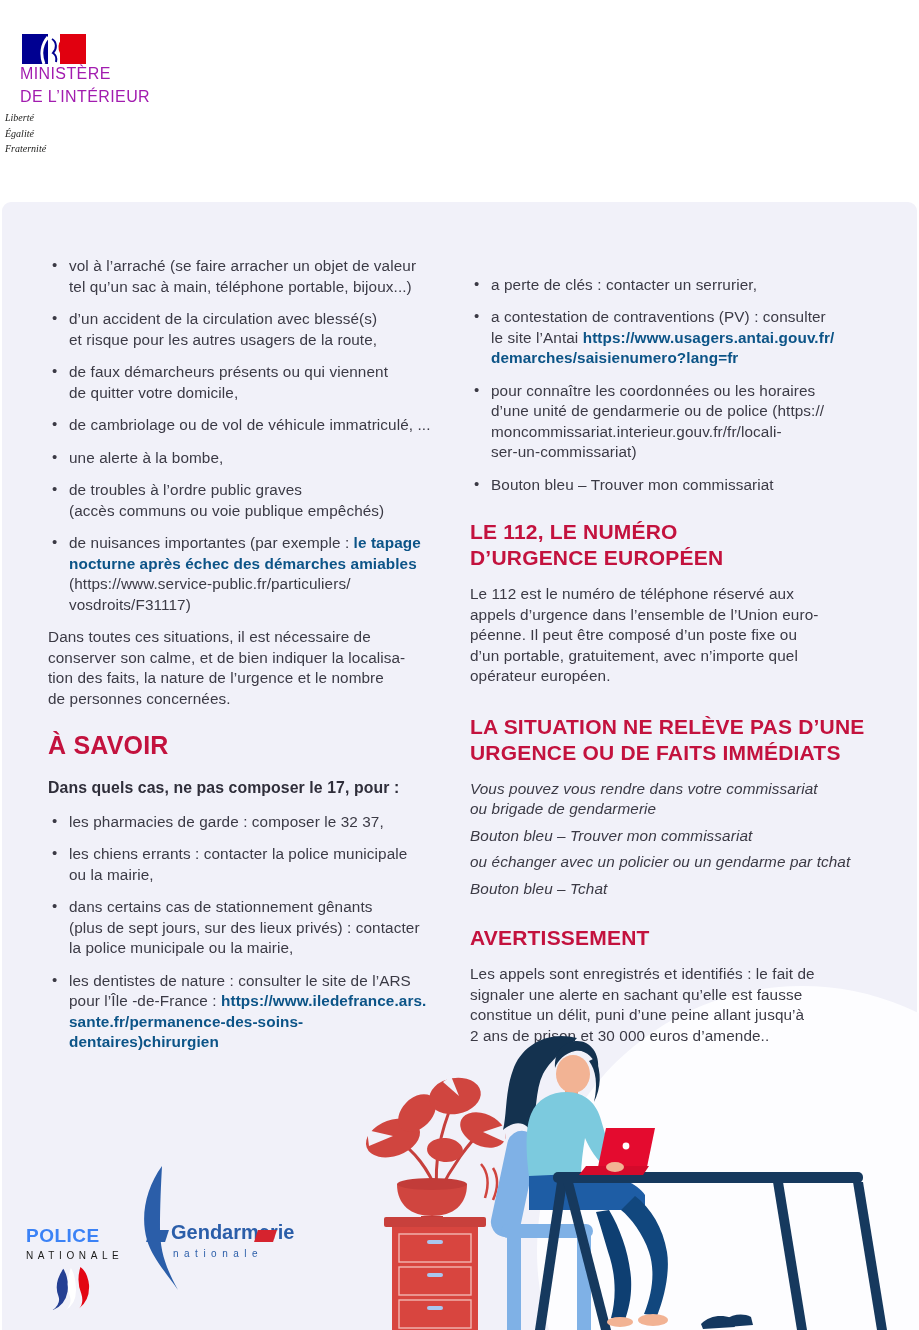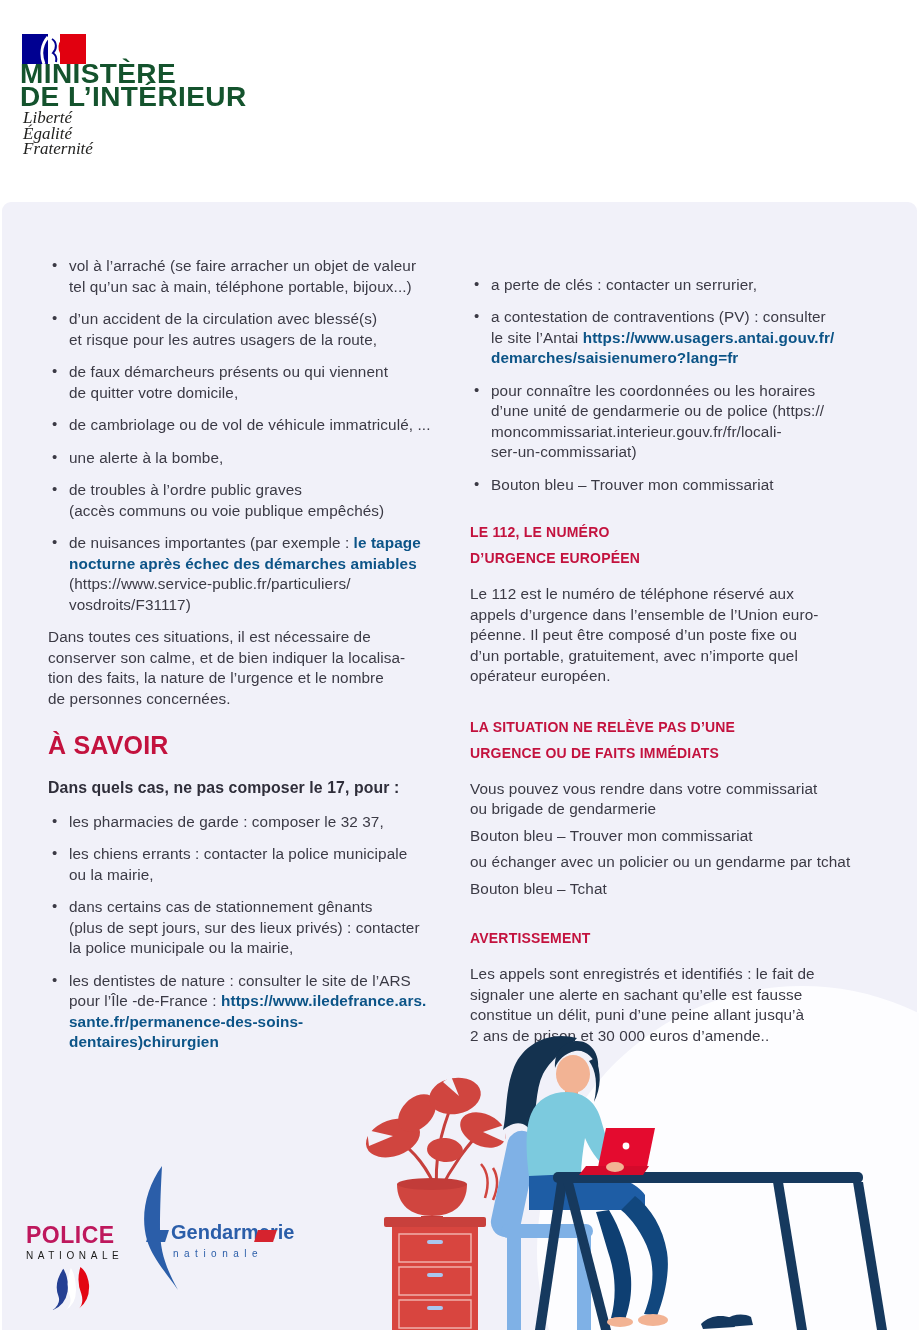--- a/index.html
+++ b/index.html
@@ -4,46 +4,46 @@
 <style>
   :root{
     --card:#f1f1f9; --txt:#3b3a45; --dark:#2f2e3a; --red:#c3123e;
     --link:#0c5487; --navy:#16395e;
   }
   body{margin:0;background:#e9e9e9;}
   .page{position:relative;width:919px;height:1330px;background:#ffffff;overflow:hidden;
         font-family:"Liberation Sans",sans-serif;color:var(--txt);}
   
   .flag{position:absolute;left:22px;top:34px;}
-  .ministry-name{position:absolute;left:20px;top:62px;font-size:28px;font-weight:700;
-        line-height:23px;letter-spacing:.4px;color:#14532d;white-space:pre-line;}
-  .motto{position:absolute;left:23px;top:110px;font-family:"Liberation Serif",serif;
-        font-style:italic;font-size:17px;line-height:15.5px;color:#222220;}
+  .ministry-name{position:absolute;left:20px;top:62px;font-size:16px;font-weight:400;
+        line-height:23px;letter-spacing:.4px;color:#a21caf;white-space:pre-line;}
+  .motto{position:absolute;left:5px;top:110px;font-family:"Liberation Serif",serif;
+        font-style:italic;font-size:10px;line-height:15.5px;color:#222220;}
   
   .card{position:absolute;left:2px;top:202px;width:915px;height:1128px;background:var(--card);
         border-radius:9px 9px 0 0;}
   .circle{position:absolute;left:537px;top:986px;width:530px;height:530px;border-radius:50%;
         background:#fdfdff;}
   .cols{position:absolute;left:2px;top:202px;display:flex;padding:54px 0 0 46px;width:860px;align-items:center;}
   .col{font-size:15.3px;line-height:20.5px;letter-spacing:.1px;}
   .col-left{width:398px;}
   .col-right{width:400px;margin-left:24px;}
   ul{list-style:none;margin:0;padding:0;}
   li{position:relative;padding-left:21px;margin-bottom:12px;white-space:pre-line;}
   li::before{content:"•";position:absolute;left:4px;top:-1px;color:var(--txt);font-size:15px;}
   .subhead{font-weight:700;font-size:15.8px;color:var(--dark);margin:19px 0 13px;}
   .para{margin:12px 0 0;white-space:pre-line;}
-  .h-red{color:var(--red);font-weight:800;font-size:14px;line-height:26px;margin:24px 0 13px;
+  .h-red{color:var(--red);font-weight:800;font-size:21px;line-height:26px;margin:24px 0 13px;
         white-space:pre-line;letter-spacing:.2px;}
   .h-red.xl{font-size:25px;line-height:28px;margin-top:22px;}
-  .line{margin:0 0 6px;white-space:pre-line;}
+  .line{margin:0 0 6px;white-space:pre-line;font-style:italic;}
   .lnk{color:var(--link);font-weight:700;cursor:pointer;white-space:pre-line;}
   
   .police{position:absolute;left:26px;top:1224px;}
-  .police .t1{font-size:23px;font-weight:900;letter-spacing:.5px;line-height:23px;color:#be185d;}
+  .police .t1{font-size:19px;font-weight:900;letter-spacing:.5px;line-height:23px;color:#3b82f6;}
   .police .t2{font-size:10px;font-weight:500;letter-spacing:4.6px;color:#1a1a18;margin-top:3px;}
   .police svg{display:block;margin:5px 0 0 18px;}
   .gend{position:absolute;left:134px;top:1164px;width:185px;height:132px;}
   .gend svg{position:absolute;left:0;top:0;}
   .gmark{position:absolute;width:19px;height:12px;transform:skewX(-18deg);}
   .gmark.b{left:14px;top:66px;background:#2b5ea9;}
   .gmark.r{left:122px;top:66px;background:#d6232e;}
   .gend .t1{position:absolute;left:37px;top:57px;font-size:20px;font-weight:700;color:#2b5ea9;}
   .gend .t2{position:absolute;left:39px;top:84px;font-size:10px;letter-spacing:5.5px;color:#2b5ea9;}
   .illu{position:absolute;left:359px;top:1030px;}

